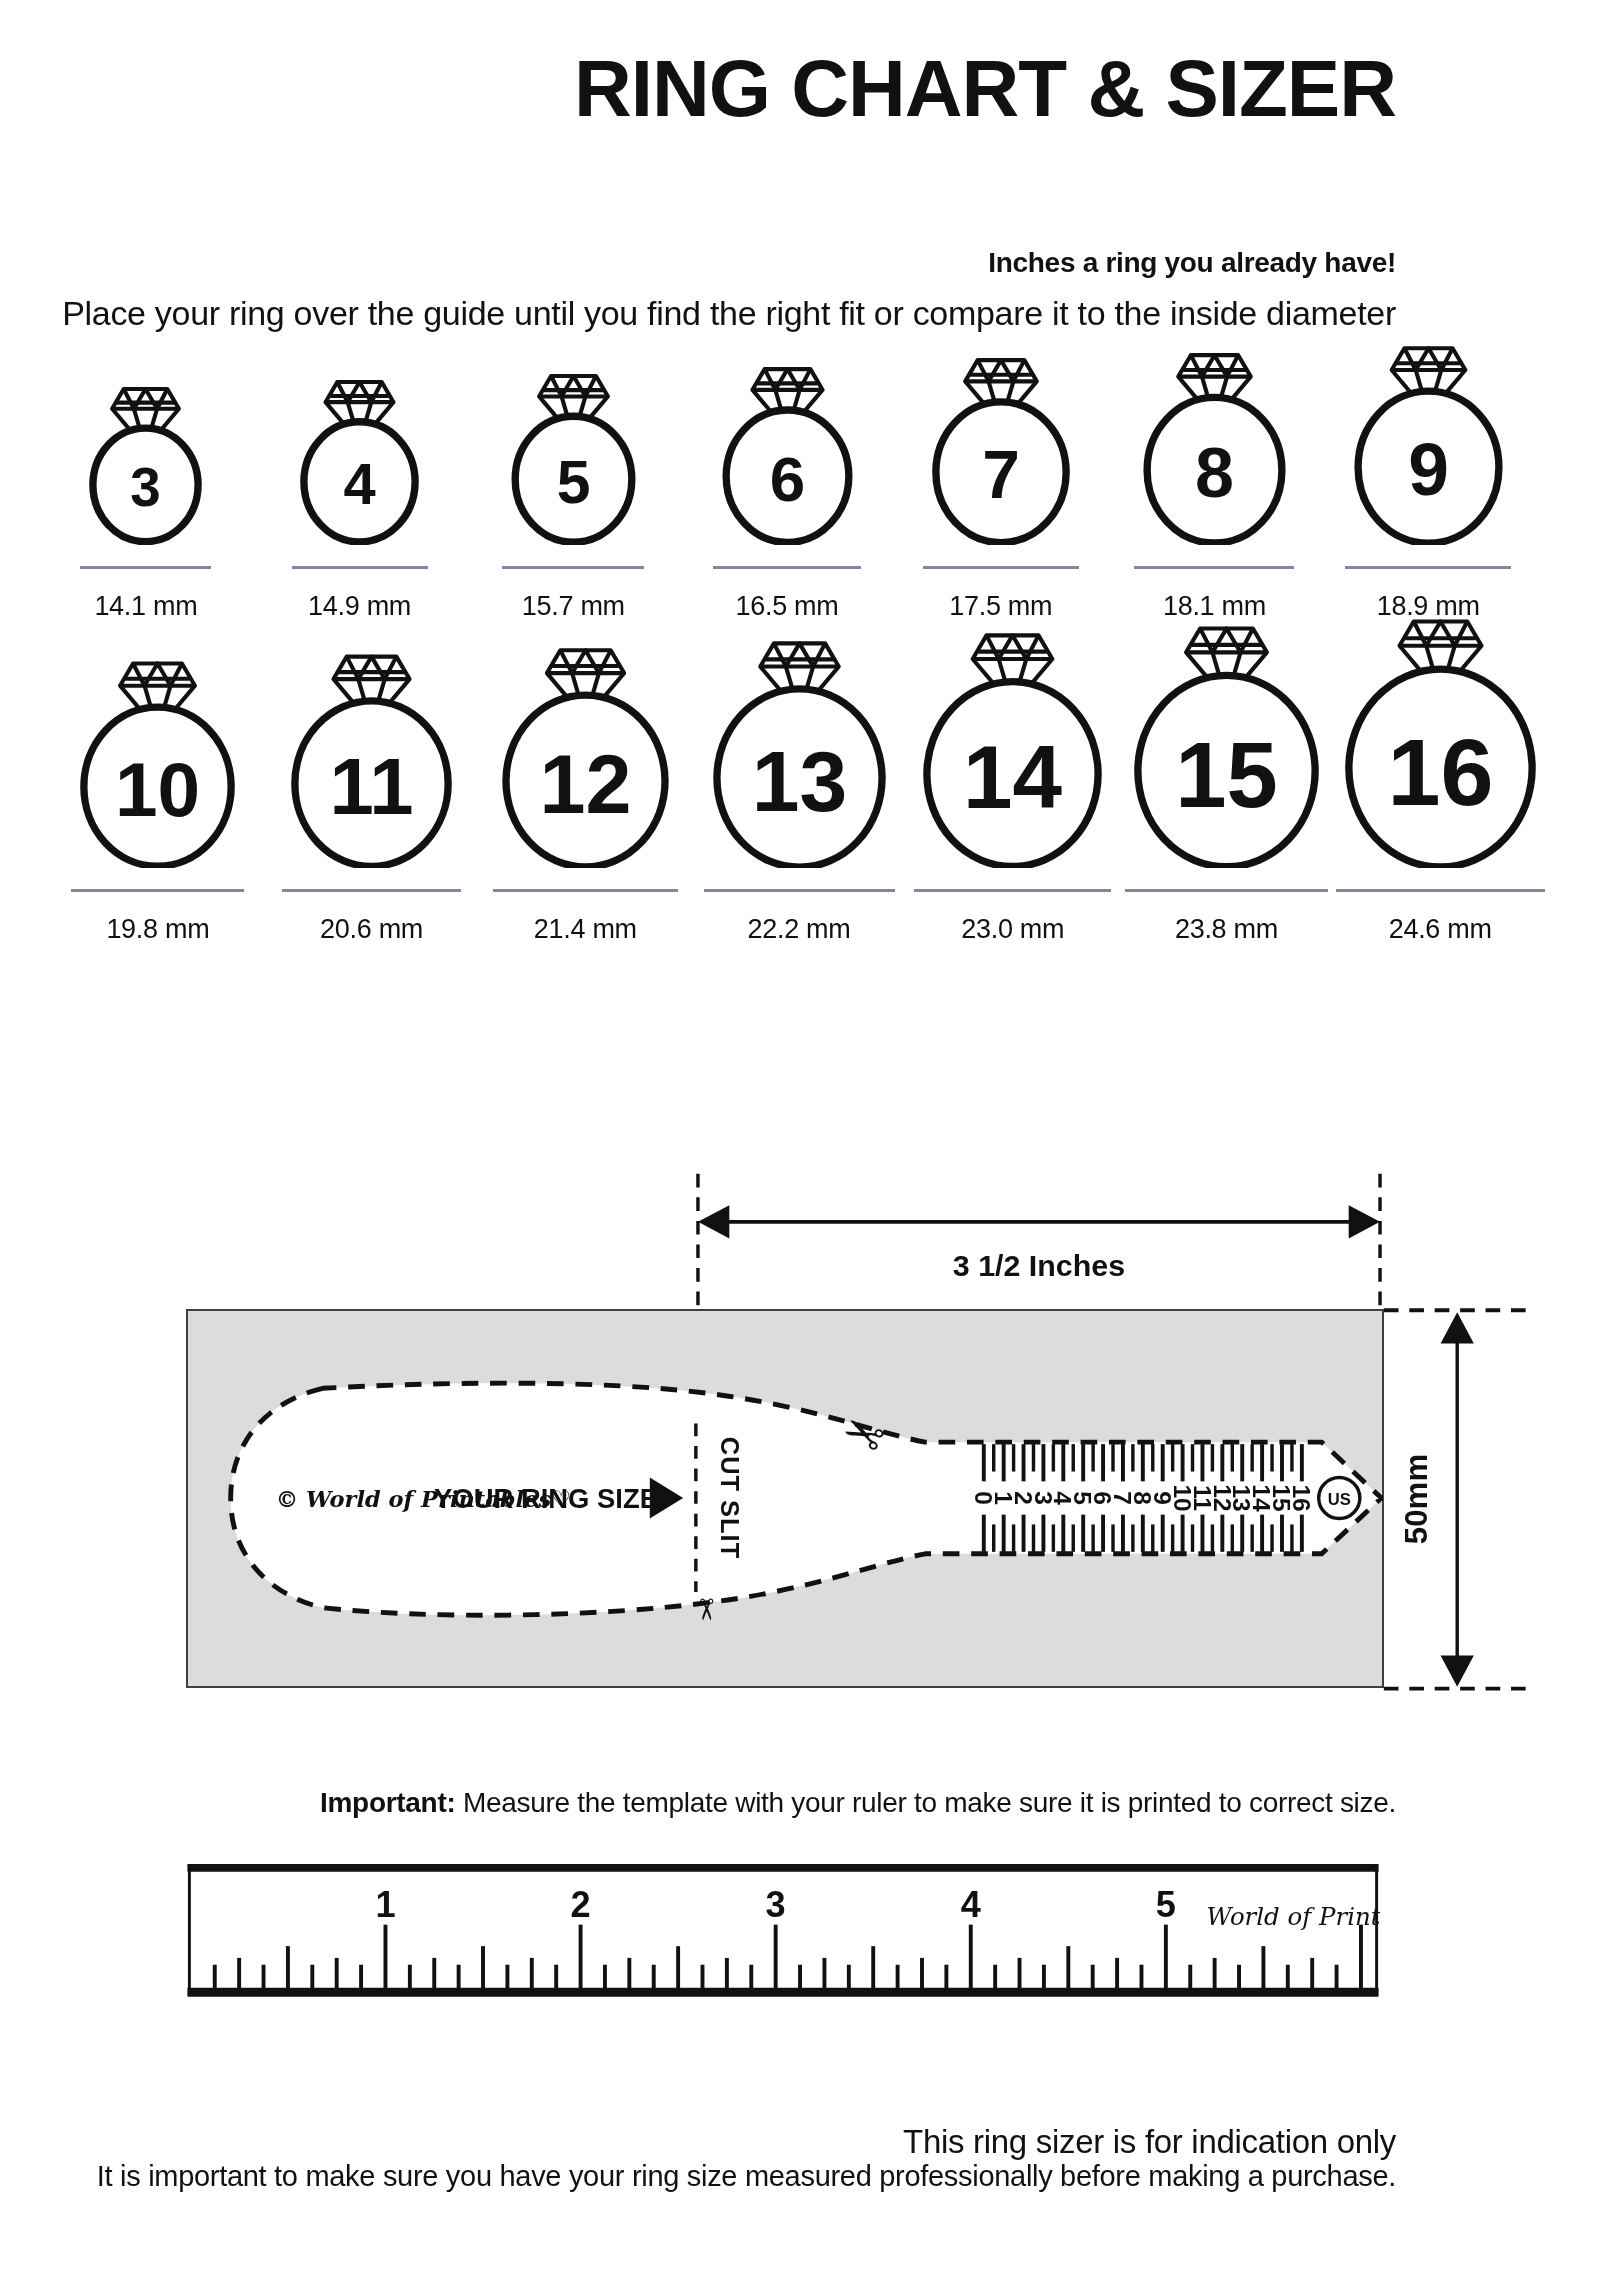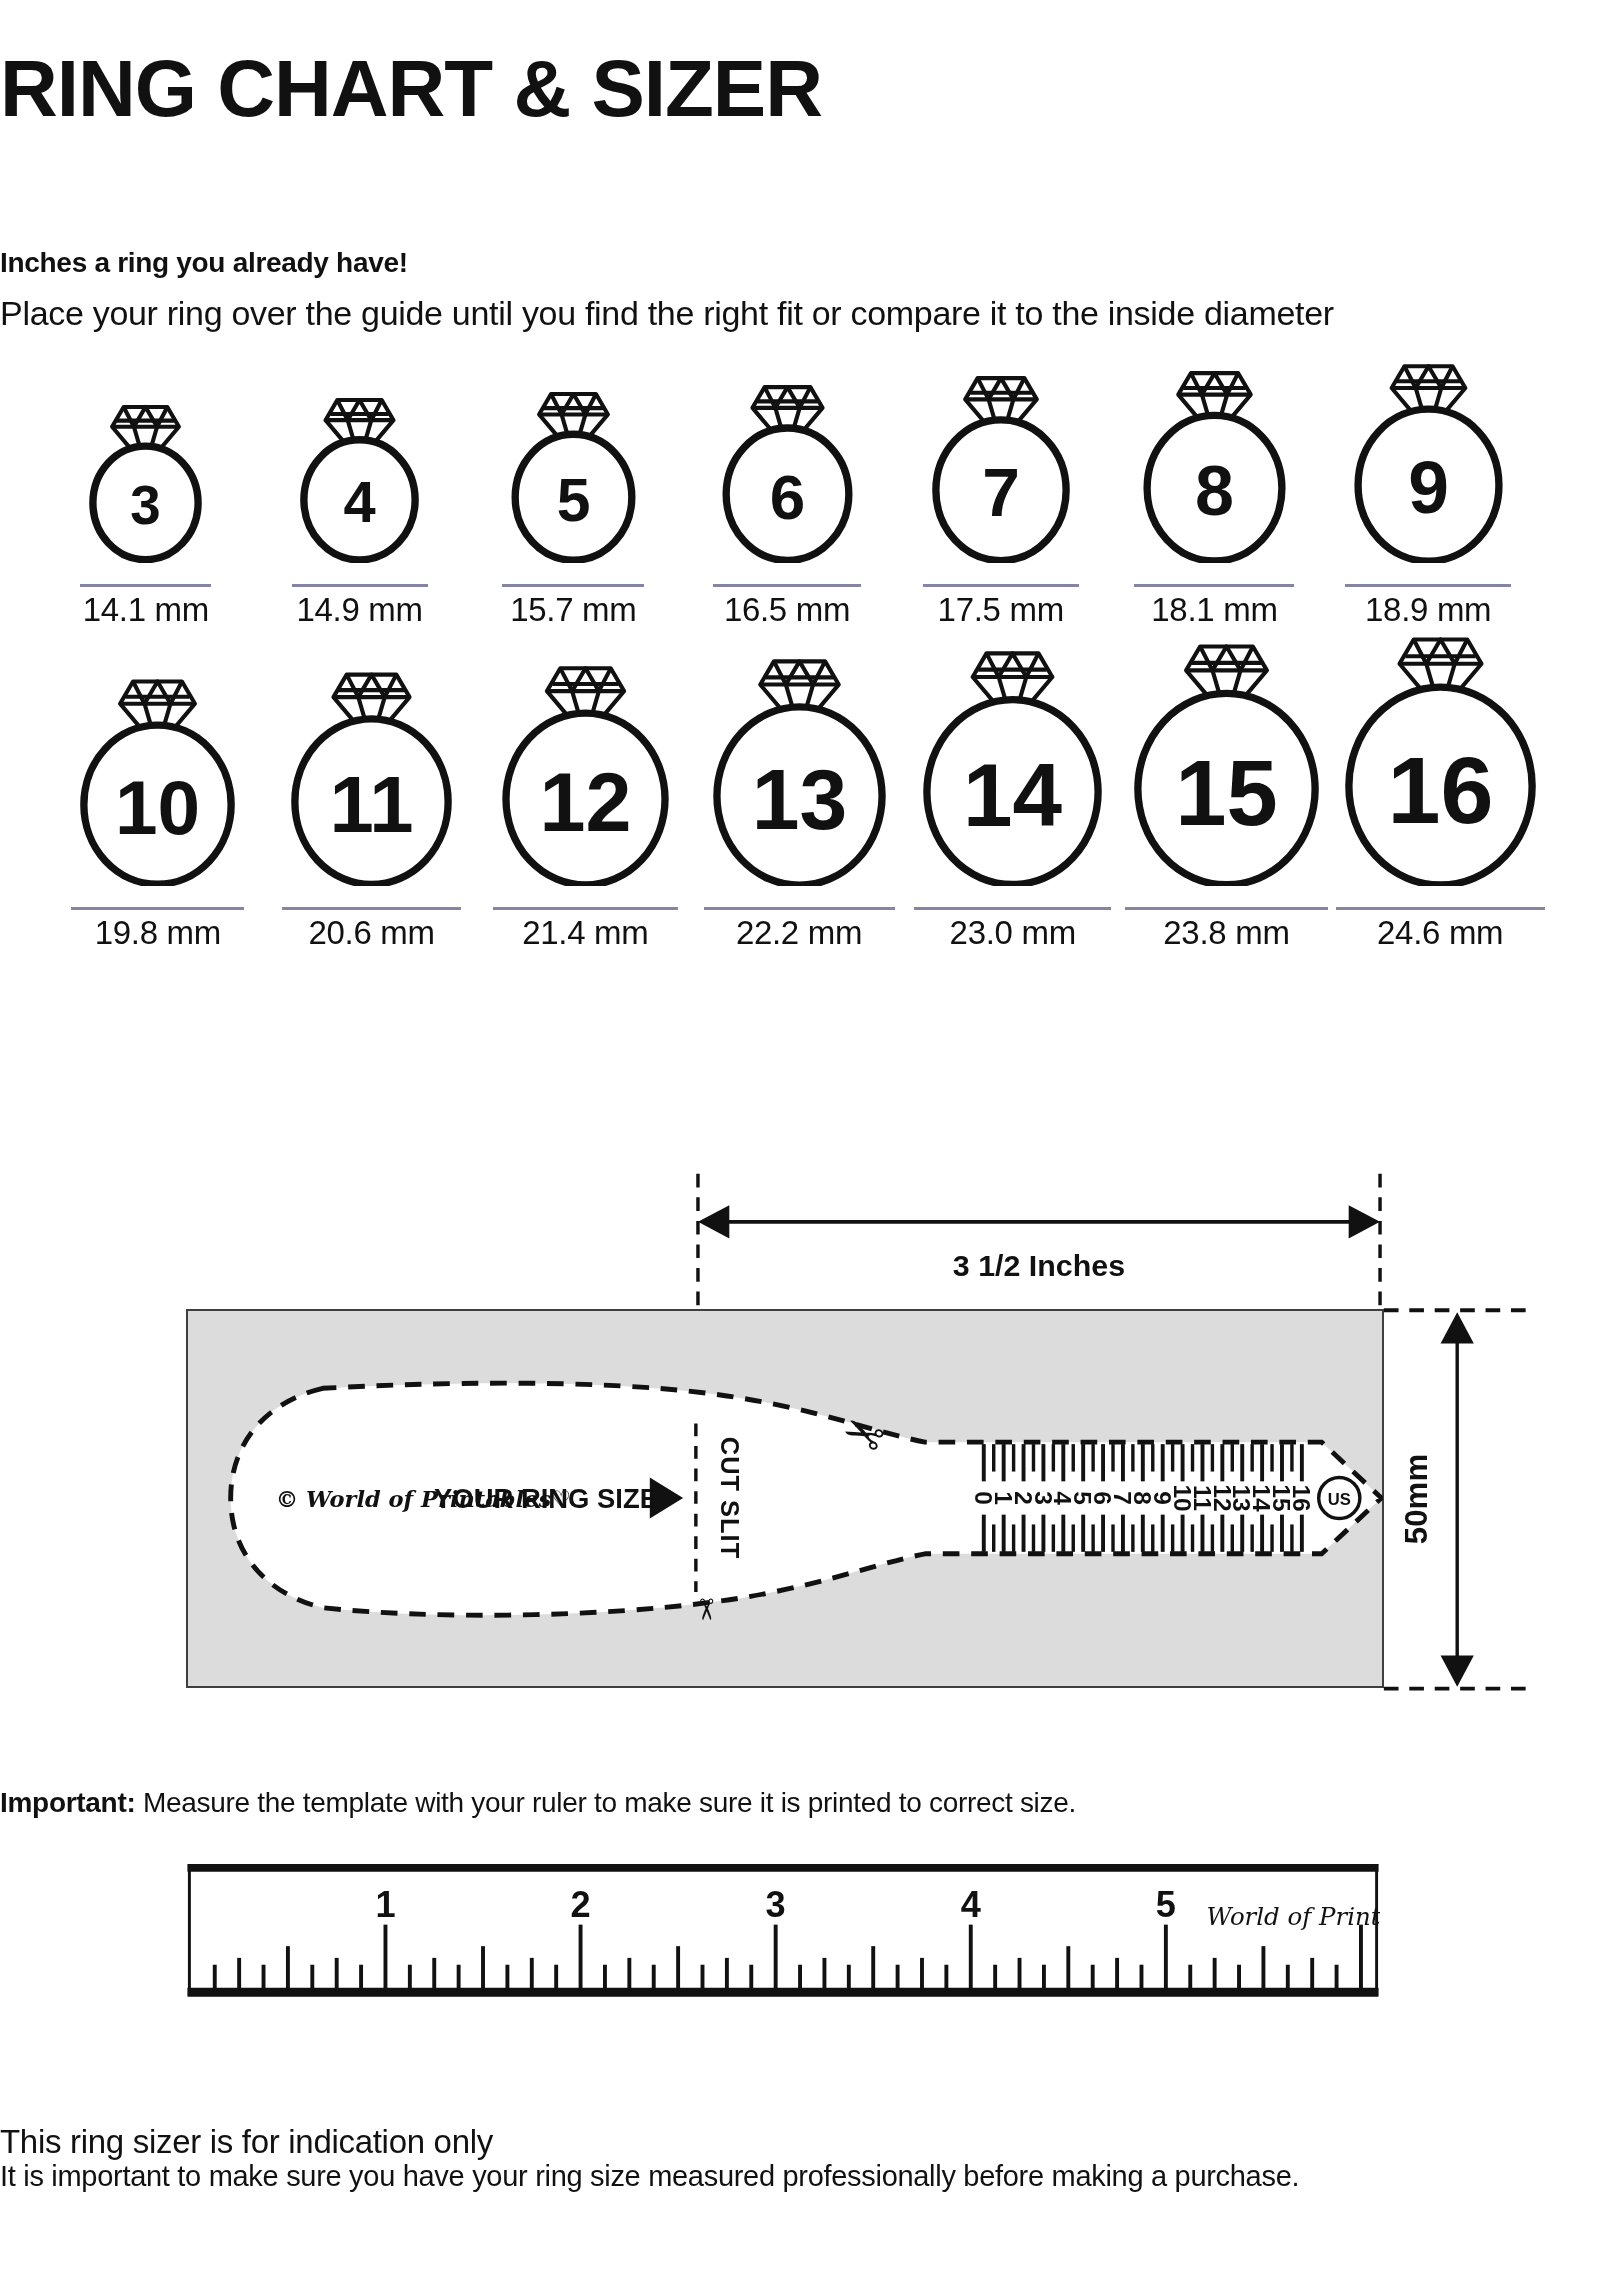--- a/index.html
+++ b/index.html
@@ -1,30 +1,30 @@
 <!DOCTYPE html>
 <html><head>
 <meta charset="utf-8">
 <style>
   html,body{margin:0;padding:0;background:#ffffff;}
   body{font-family:"Liberation Sans", sans-serif; color:#111;}
   #page{position:relative;width:1621px;height:2294px;background:#fff;overflow:hidden;}
 
-  .center-text{position:absolute;left:0;width:1396px;text-align:left;}
+  .center-text{position:absolute;left:0;width:1396px;text-align:right;}
 
   #title{top:43px;font-size:80px;font-weight:800;letter-spacing:-1px;}
   #intro-bold{top:247px;font-size:28px;font-weight:700;letter-spacing:-0.3px;}
   #intro-sub{top:294px;font-size:34px;font-weight:400;letter-spacing:-0.3px;}
 
   .ring-row{position:absolute;display:flex;align-items:flex-end;}
   #ring-row-0{left:39px;top:314px;width:1496px;height:306px;}
   #ring-row-1{left:51px;top:627px;width:1496px;height:316px;}
   .ring-cell{width:214px;display:flex;flex-direction:column;align-items:center;justify-content:flex-end;}
   .ring-sep{height:2.9px;margin-top:21.6px;}
-  .ring-label{margin-top:4px;height:29px;font-size:33px;letter-spacing:-0.3px;}
+  .ring-label{margin-top:22px;height:29px;font-size:27px;letter-spacing:-0.3px;}
 
   #dim-arrow-svg{position:absolute;left:637px;top:1166px;}
   #graybox{position:absolute;left:186px;top:1309px;width:1198px;height:379px;background:#dcdcdc;border:2.9px solid #3f3f3f;box-sizing:border-box;}
   #sizer-svg{position:absolute;left:-2.9px;top:-2.9px;}
   #h50-svg{position:absolute;left:1378px;top:1296px;}
 
   #important-line{top:1787px;font-size:28px;letter-spacing:-0.3px;}
   #important-line b{font-weight:700;}
 
   #ruler-svg{position:absolute;left:186px;top:1864px;}

